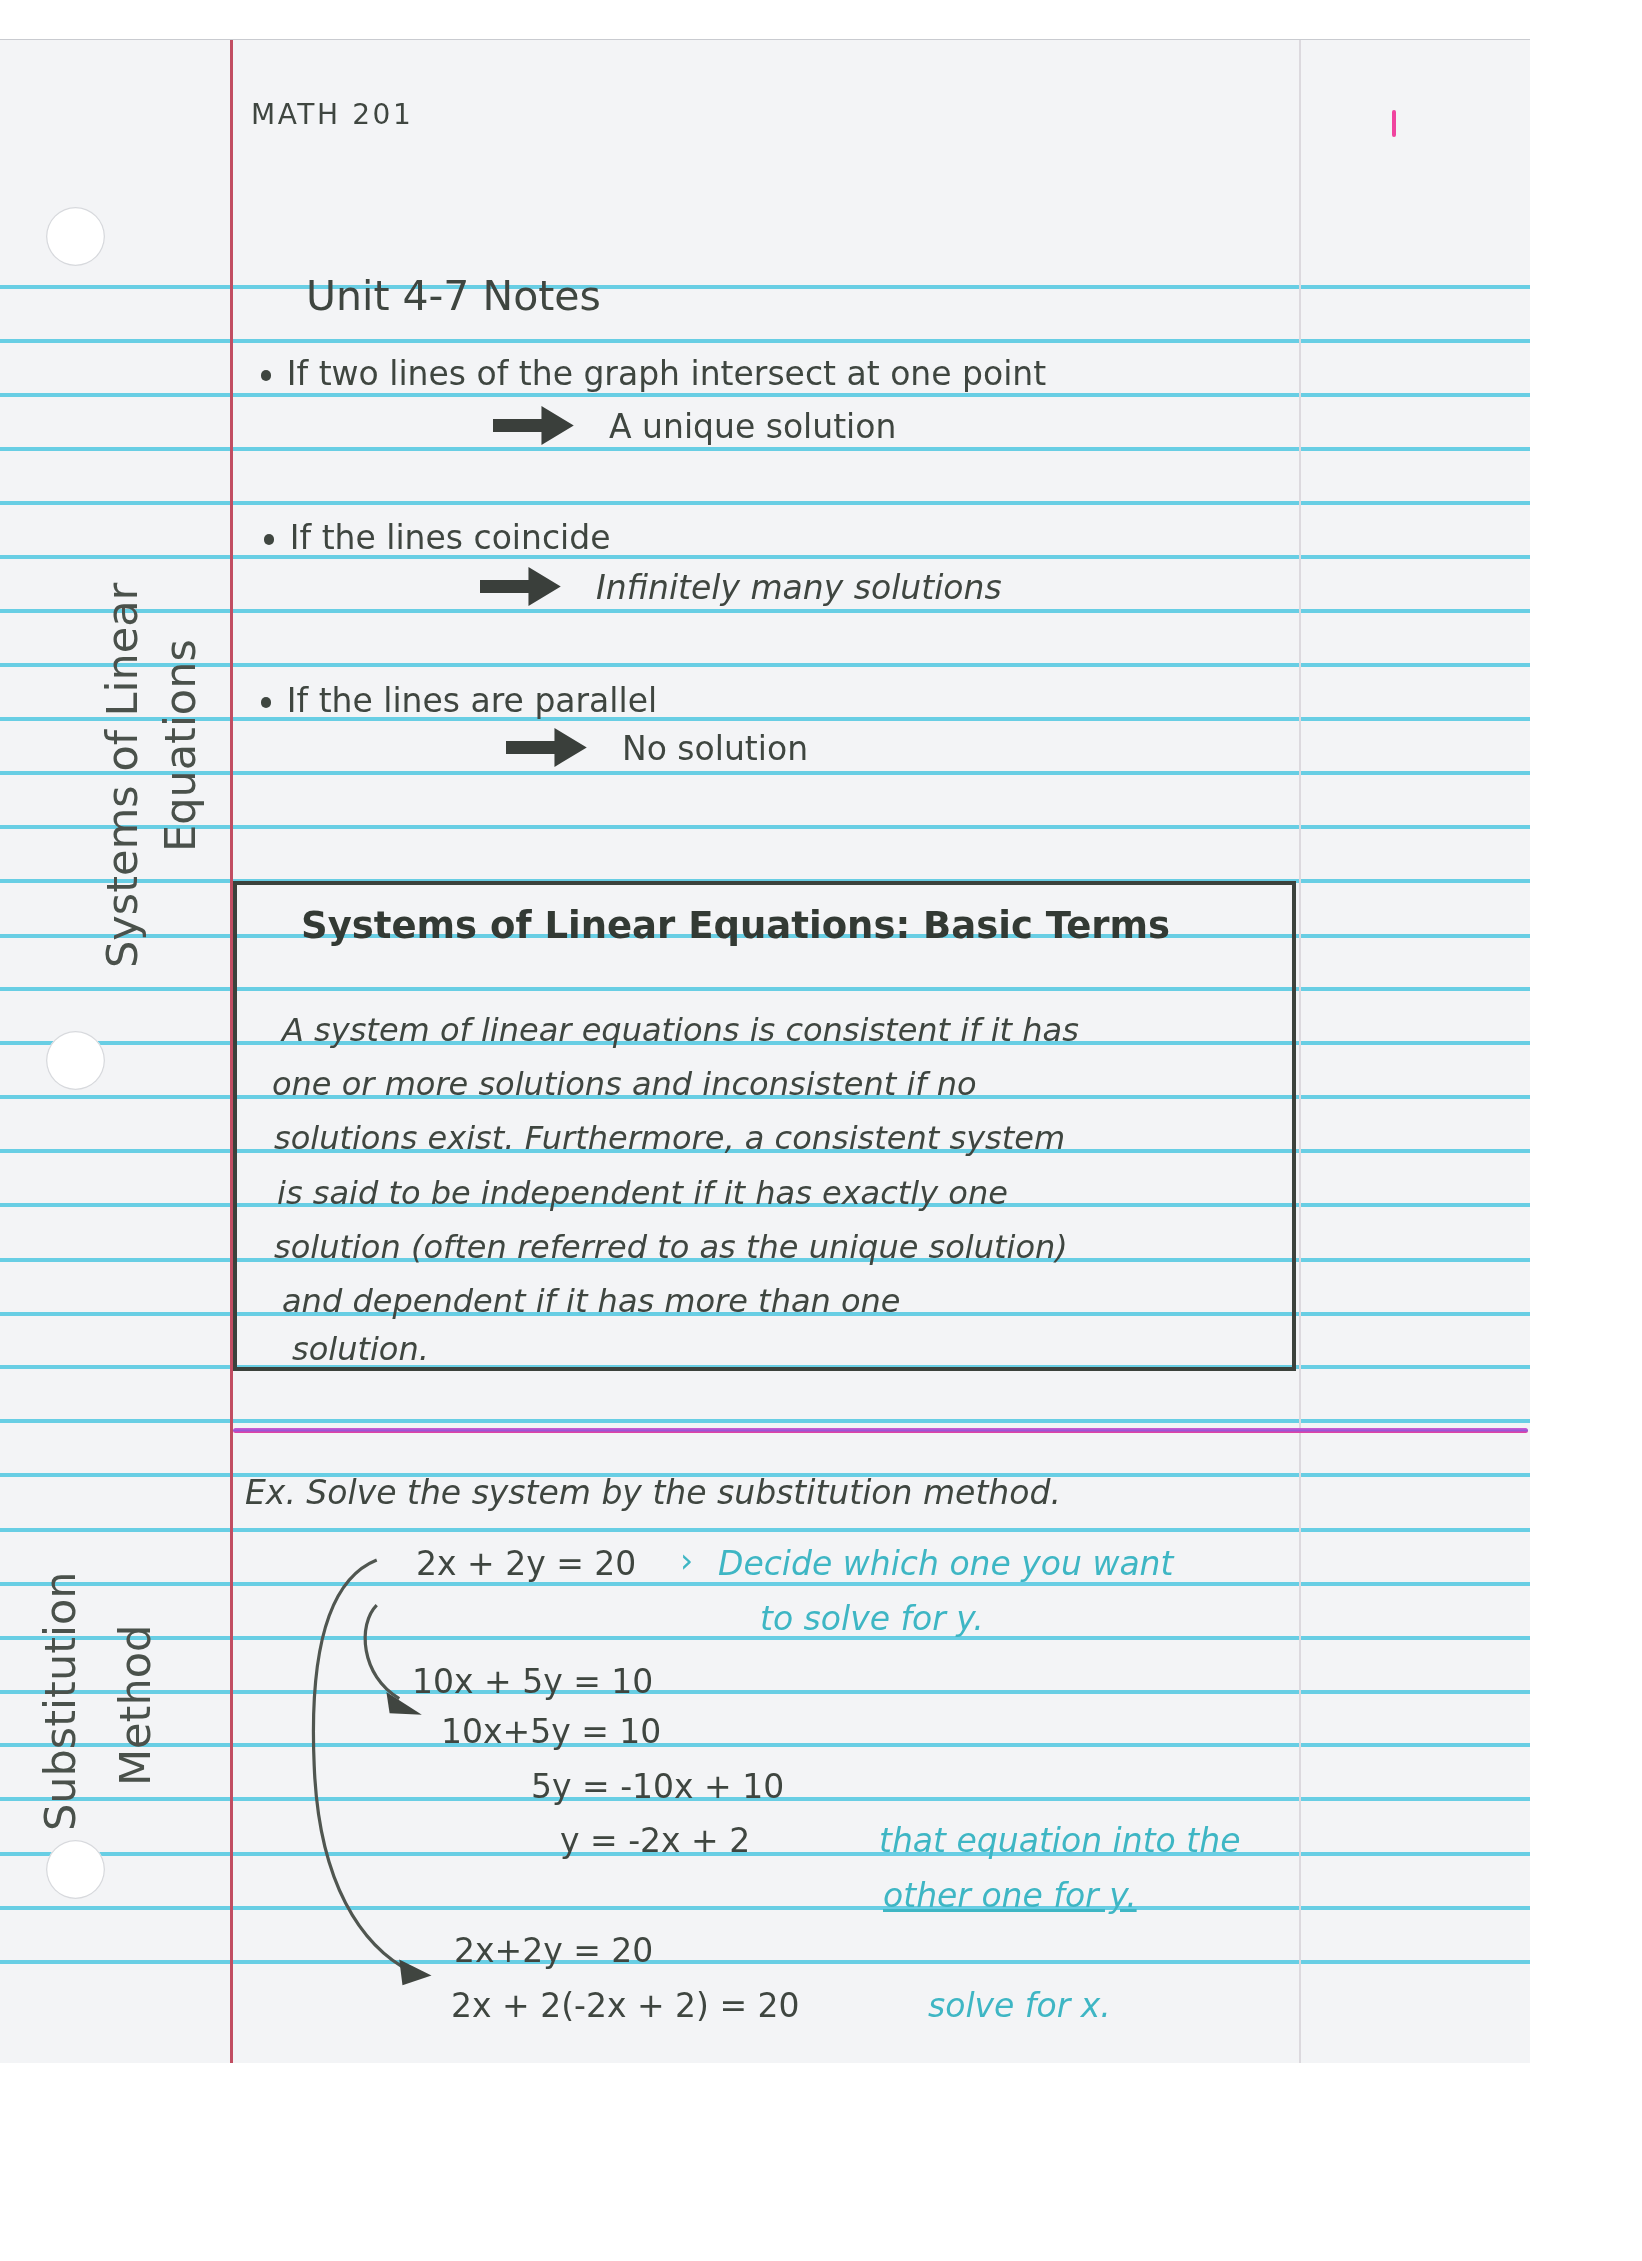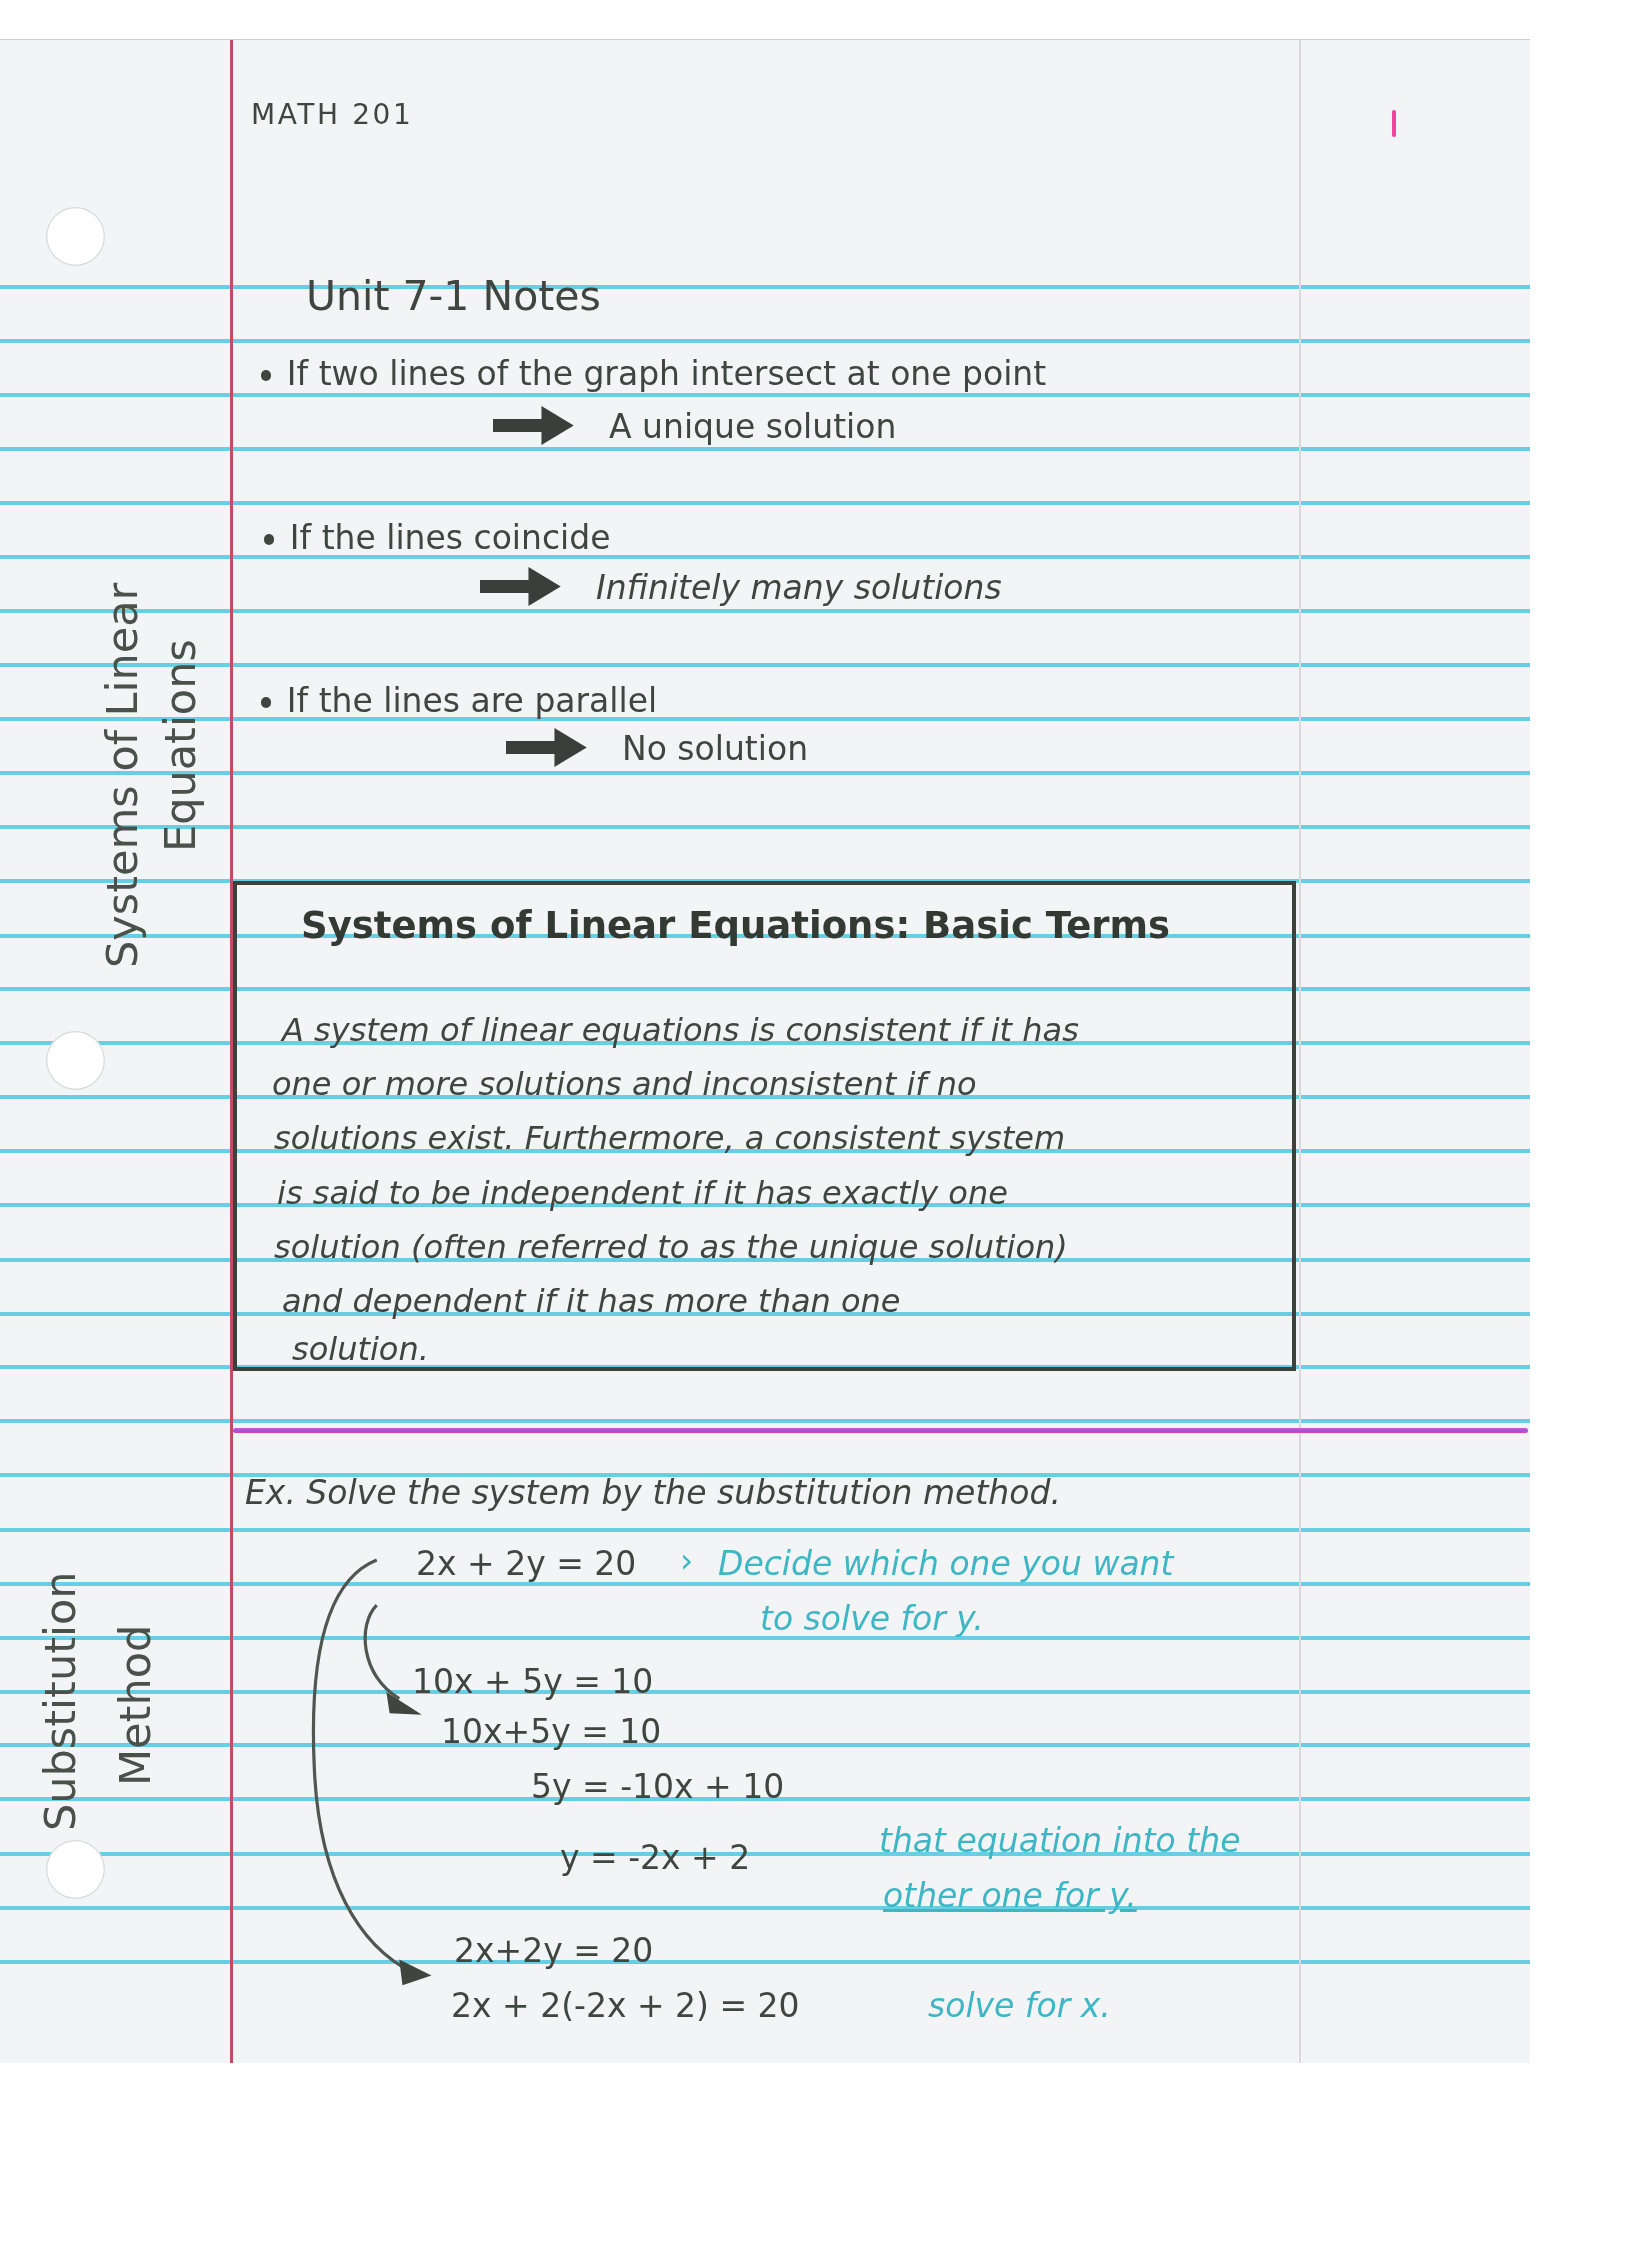--- a/index.html
+++ b/index.html
@@ -110,21 +110,21 @@
 
   <div class="margin-line"></div>
   <div class="right-fold"></div>
 
   <div class="hole" style="left:46px; top:167px;"></div>
   <div class="hole" style="left:46px; top:991px;"></div>
   <div class="hole" style="left:46px; top:1800px;"></div>
 
   <div class="abs ink course">MATH 201</div>
   <div class="abs page-num"></div>
-  <div class="abs ink title">Unit 7-1 Notes</div>
+  <div class="abs ink title">Unit 4-7 Notes</div>
 
   <div class="side-label" style="left:97px; top:928px;">
     <span>Systems of Linear</span>
   </div>
   <div class="side-label" style="left:155px; top:812px;">
     <span>Equations</span>
   </div>
   <div class="side-label" style="left:35px; top:1791px;">
     <span>Substitution</span>
   </div>
@@ -179,21 +179,21 @@
 
   <svg class="abs" style="left:309px; top:1520px; overflow:visible;" width="129" height="451" viewBox="0 0 200 700">
     <path d="M105 0 C 30 30, 0 140, 8 320 C 15 500, 80 600, 160 640" fill="none" stroke="#505650" stroke-width="5"></path>
     <path d="M140 620 L 190 645 L 145 660 Z" fill="#404540"></path>
     <path d="M105 70 C 75 100, 80 180, 140 215" fill="none" stroke="#505650" stroke-width="5"></path>
     <path d="M120 205 L 175 240 L 125 238 Z" fill="#404540"></path>
   </svg>
 
   <div class="abs ink eq" style="left:441px; top:1672px;">10x+5y = 10</div>
   <div class="abs ink eq" style="left:531px; top:1727px;">5y = -10x + 10</div>
-  <div class="abs ink eq" style="left:560px; top:1781px;margin-top:17px;">y = -2x + 2</div>
+  <div class="abs ink eq" style="left:560px; top:1781px;">y = -2x + 2</div>
 
   <div class="abs ink-teal note" style="left:879px; top:1781px;text-align:right;">that equation into the</div>
   <div class="abs ink-teal note" style="left:883px; top:1836px;text-decoration:underline;">other one for y.</div>
 
   <div class="abs ink eq" style="left:454px; top:1891px;">2x+2y = 20</div>
   <div class="abs ink eq" style="left:451px; top:1946px;">2x + 2(-2x + 2) = 20</div>
   <div class="abs ink-teal note" style="left:928px; top:1946px;">solve for x.</div>
 </div>
 
 

